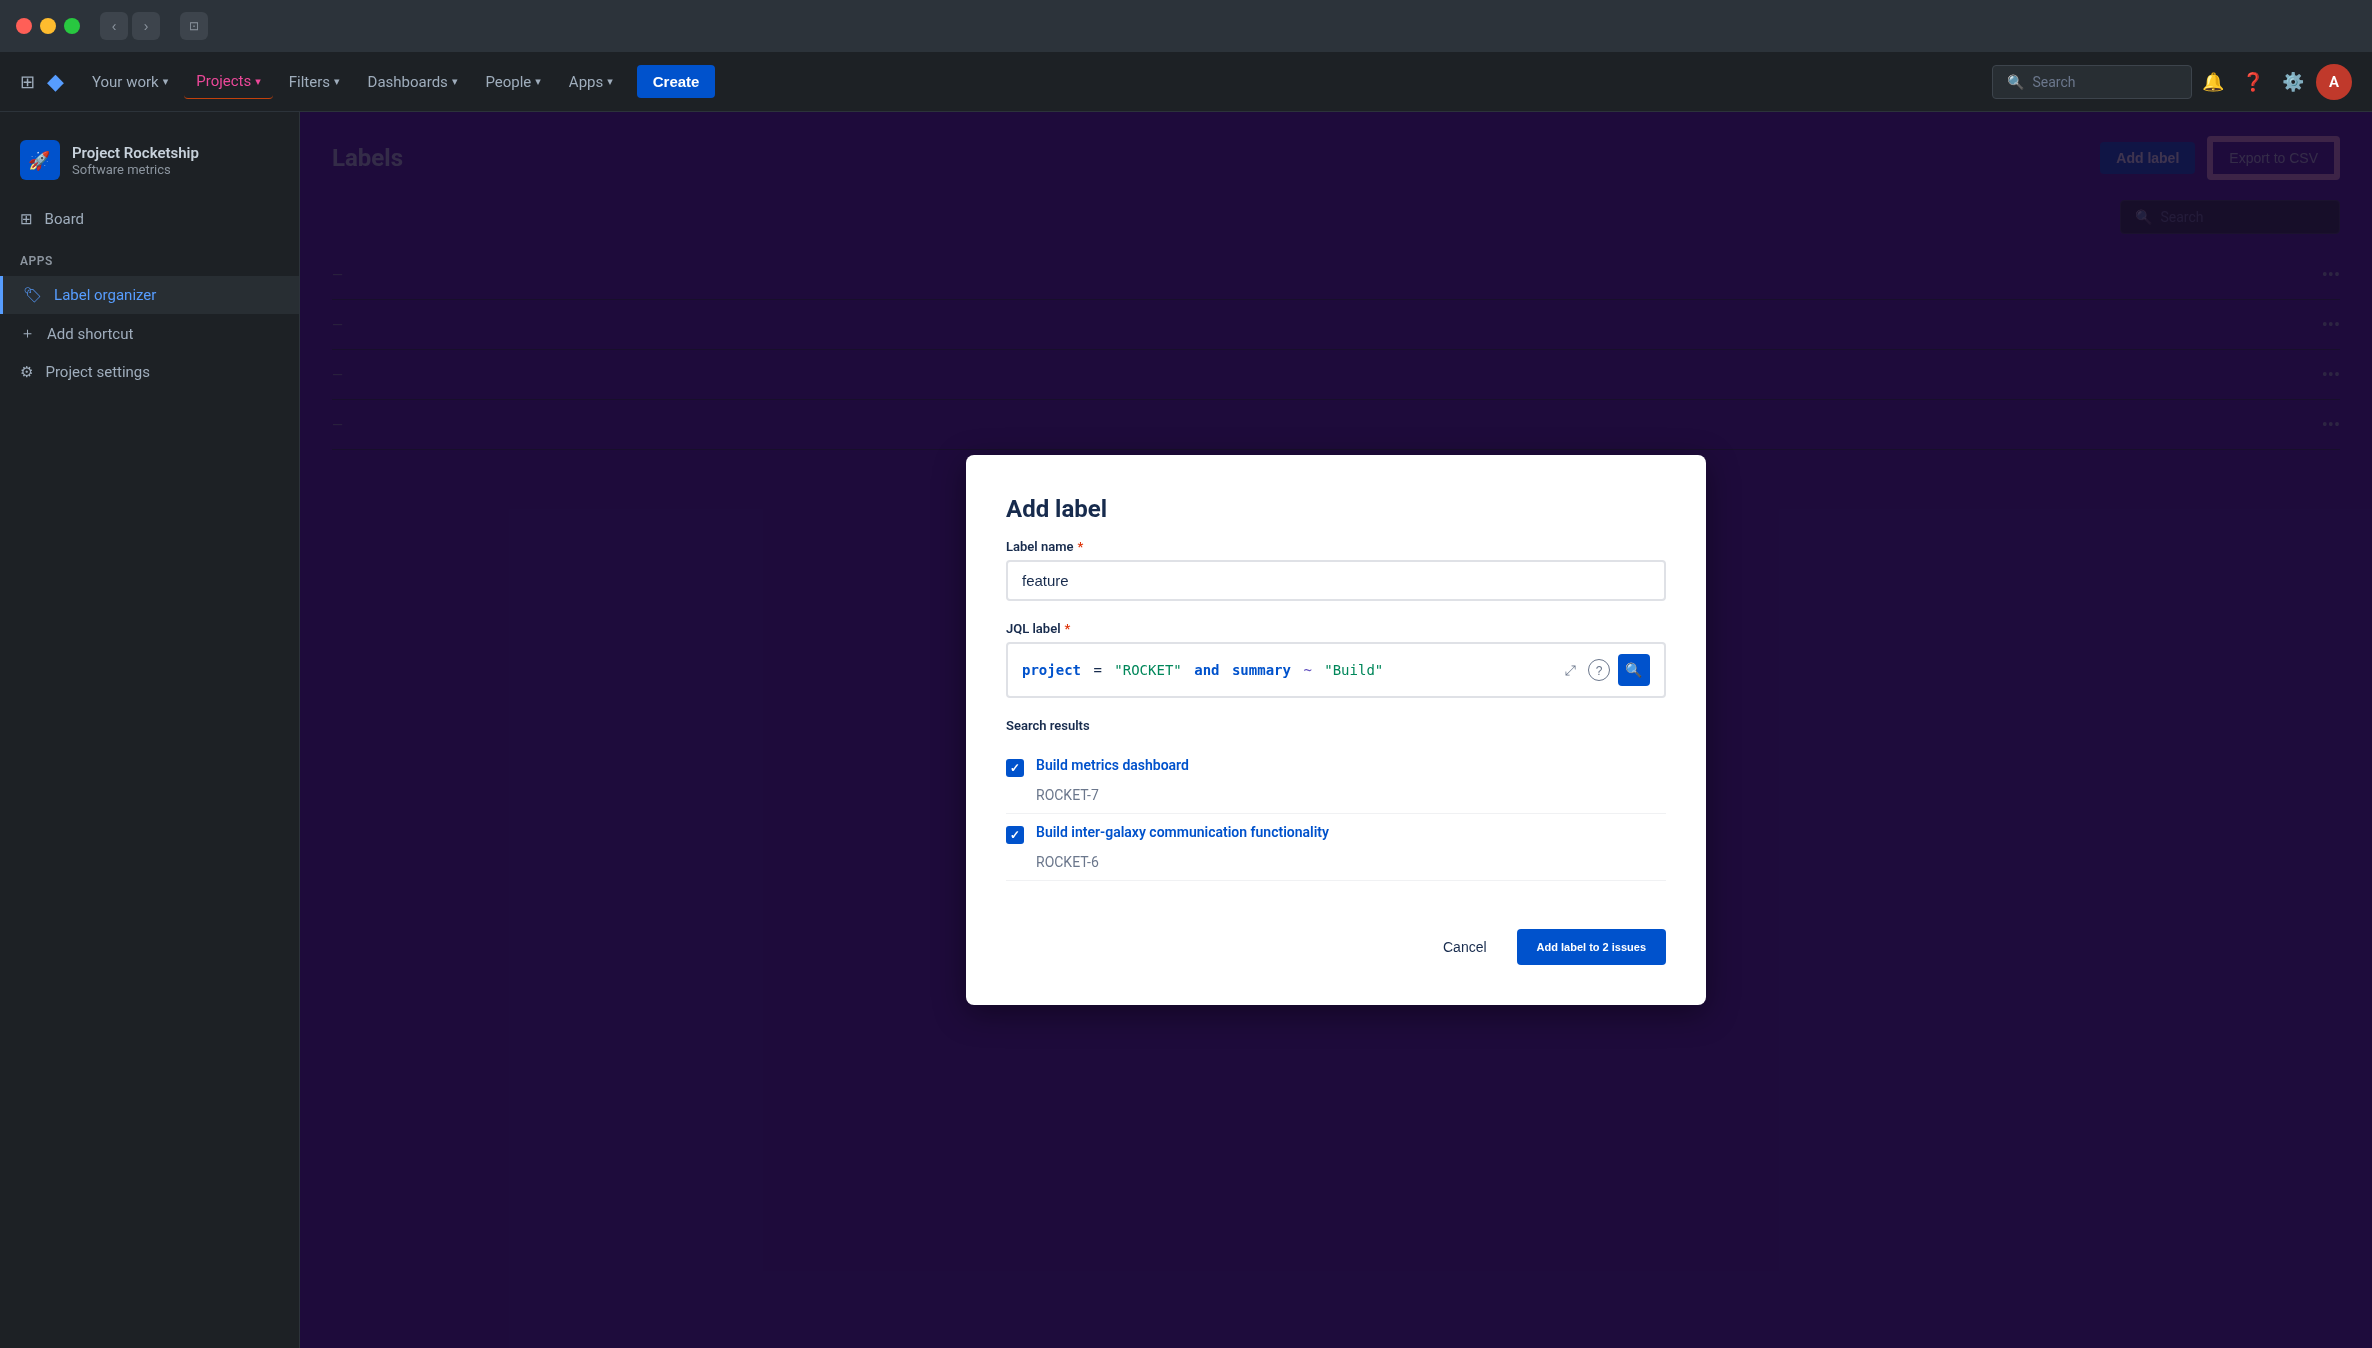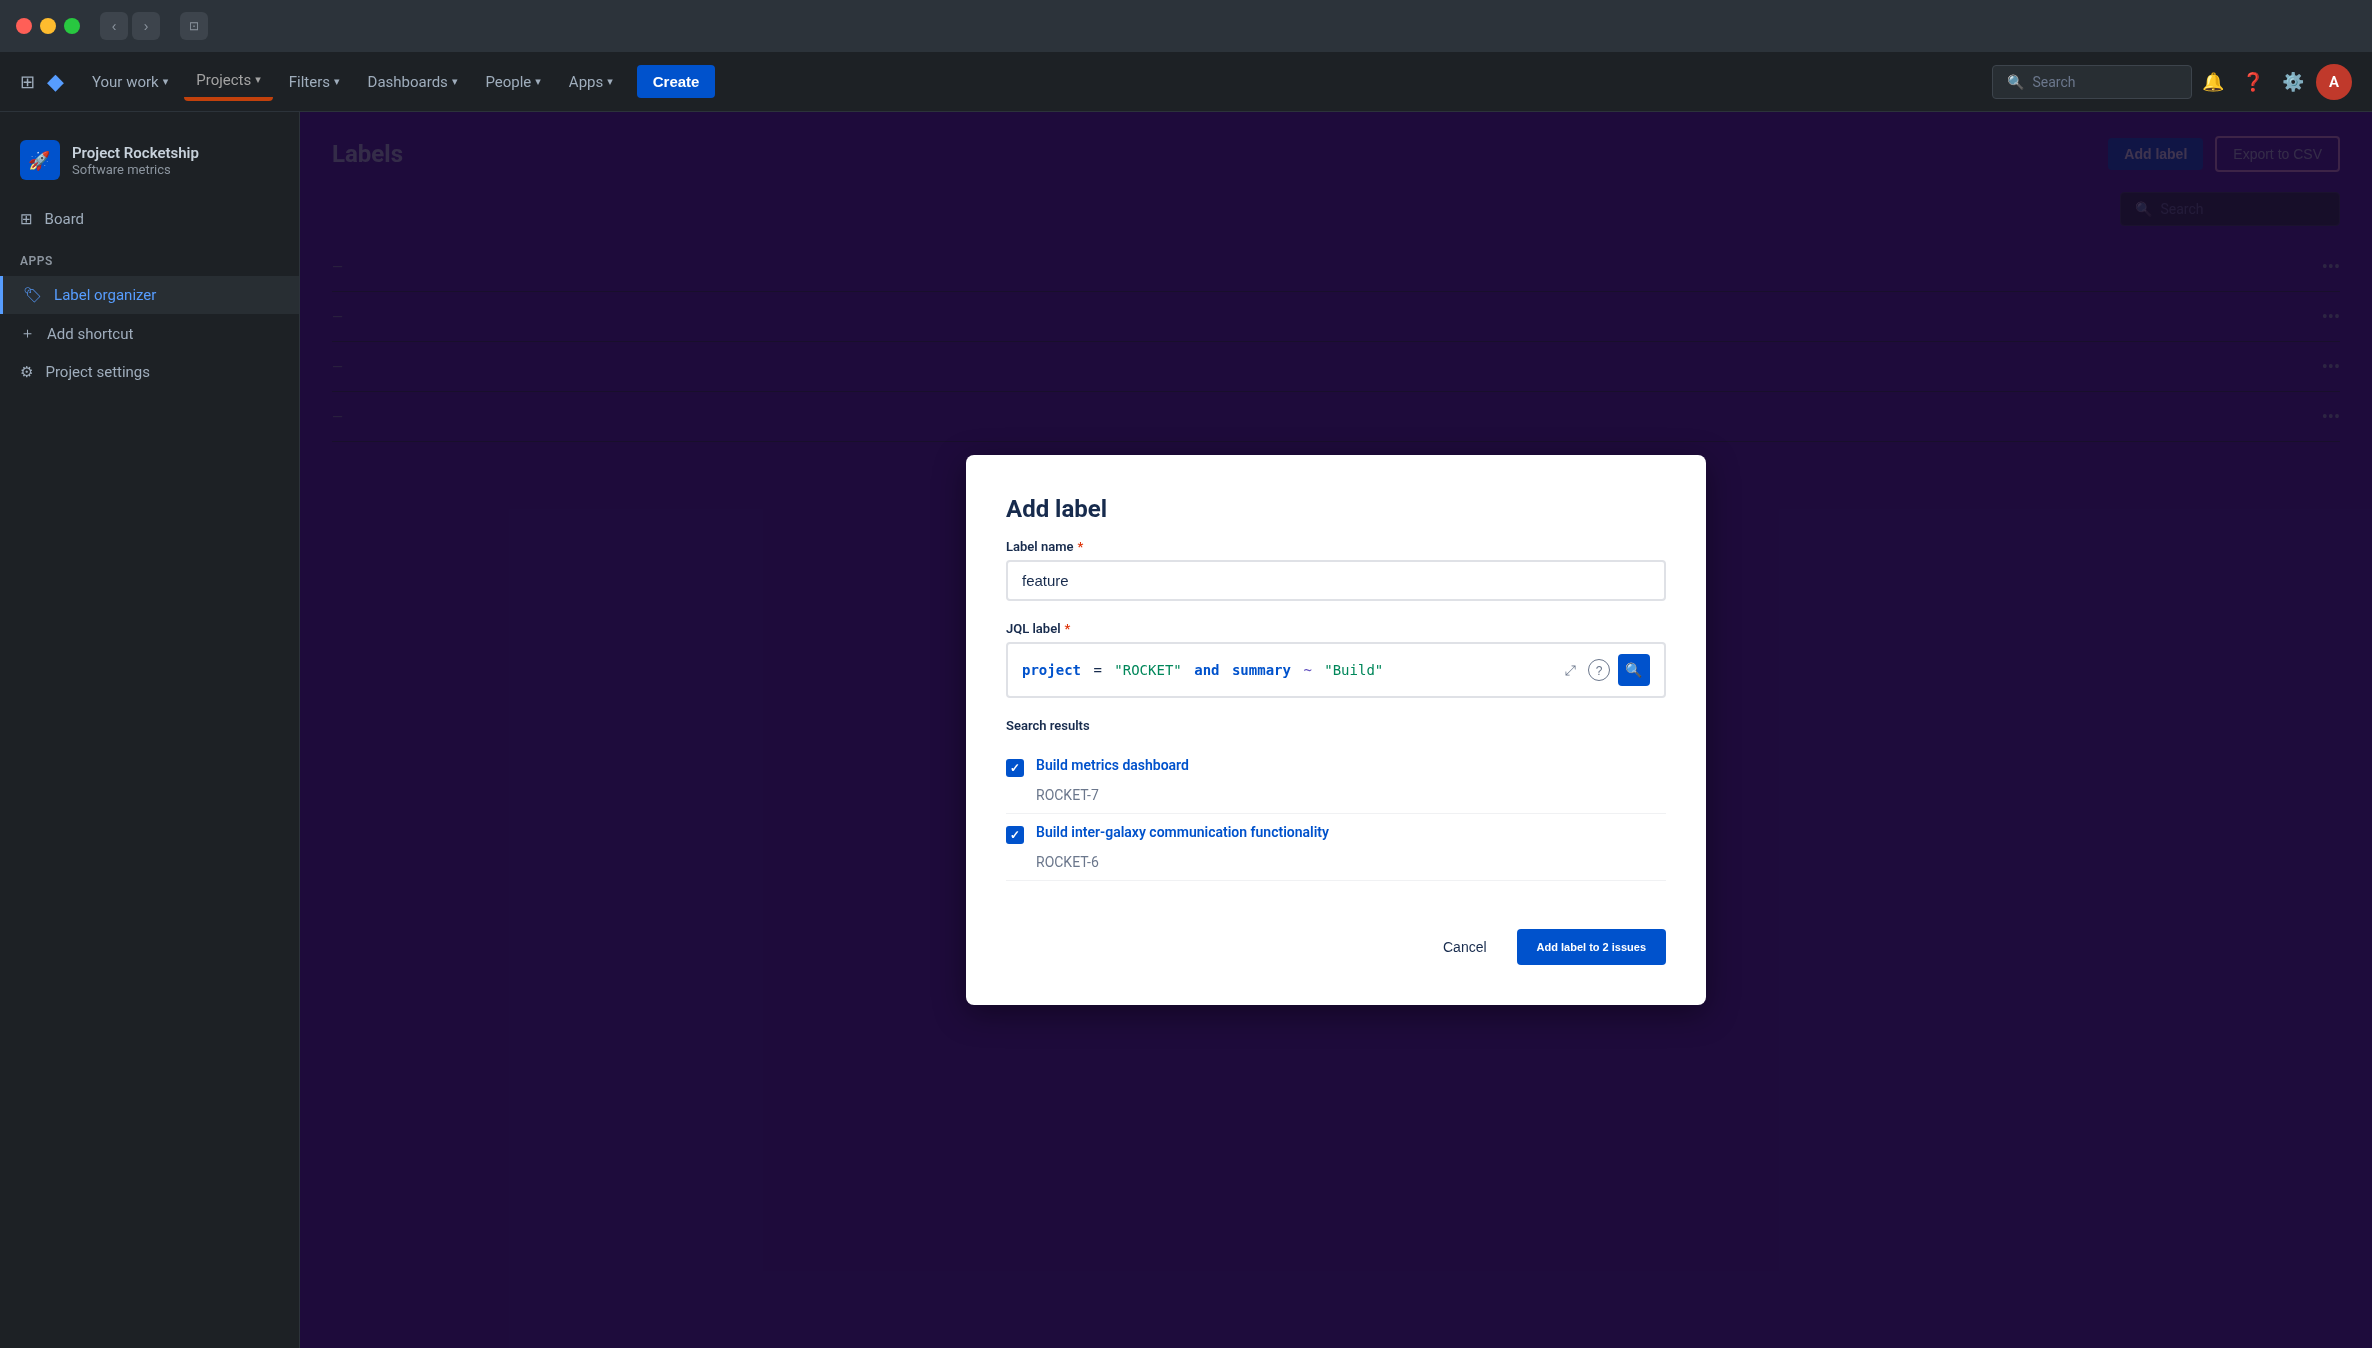--- a/index.html
+++ b/index.html
@@ -89,22 +89,22 @@
       padding: 8px 12px;
       border-radius: 4px;
       cursor: pointer;
       font-size: 15px;
       display: flex;
       align-items: center;
       gap: 4px;
       white-space: nowrap;
     }
     .nav-item.active {
-      color: #a3a3a3;
-      border-bottom: 4px solid #c2410c;
+      color: #ec4899;
+      border-bottom: 1px solid #c2410c;
     }
     .nav-create {
       background: #0052cc;
       color: #fff;
       padding: 8px 16px;
       border-radius: 4px;
       cursor: pointer;
       font-size: 15px;
       font-weight: 600;
       border: none;
@@ -248,21 +248,21 @@
       border: none;
       padding: 8px 16px;
       border-radius: 4px;
       font-size: 14px;
       font-weight: 600;
       cursor: pointer;
     }
     .btn-secondary {
       background: transparent;
       color: #c7d1db;
-      border: 2px solid #f9a8d4;
+      border: 6px solid #f9a8d4;
       padding: 8px 16px;
       border-radius: 4px;
       font-size: 14px;
       cursor: pointer;
     }
     .search-bar {
       background: #282e33;
       border: 1px solid #3d444c;
       border-radius: 4px;
       padding: 8px 14px;

